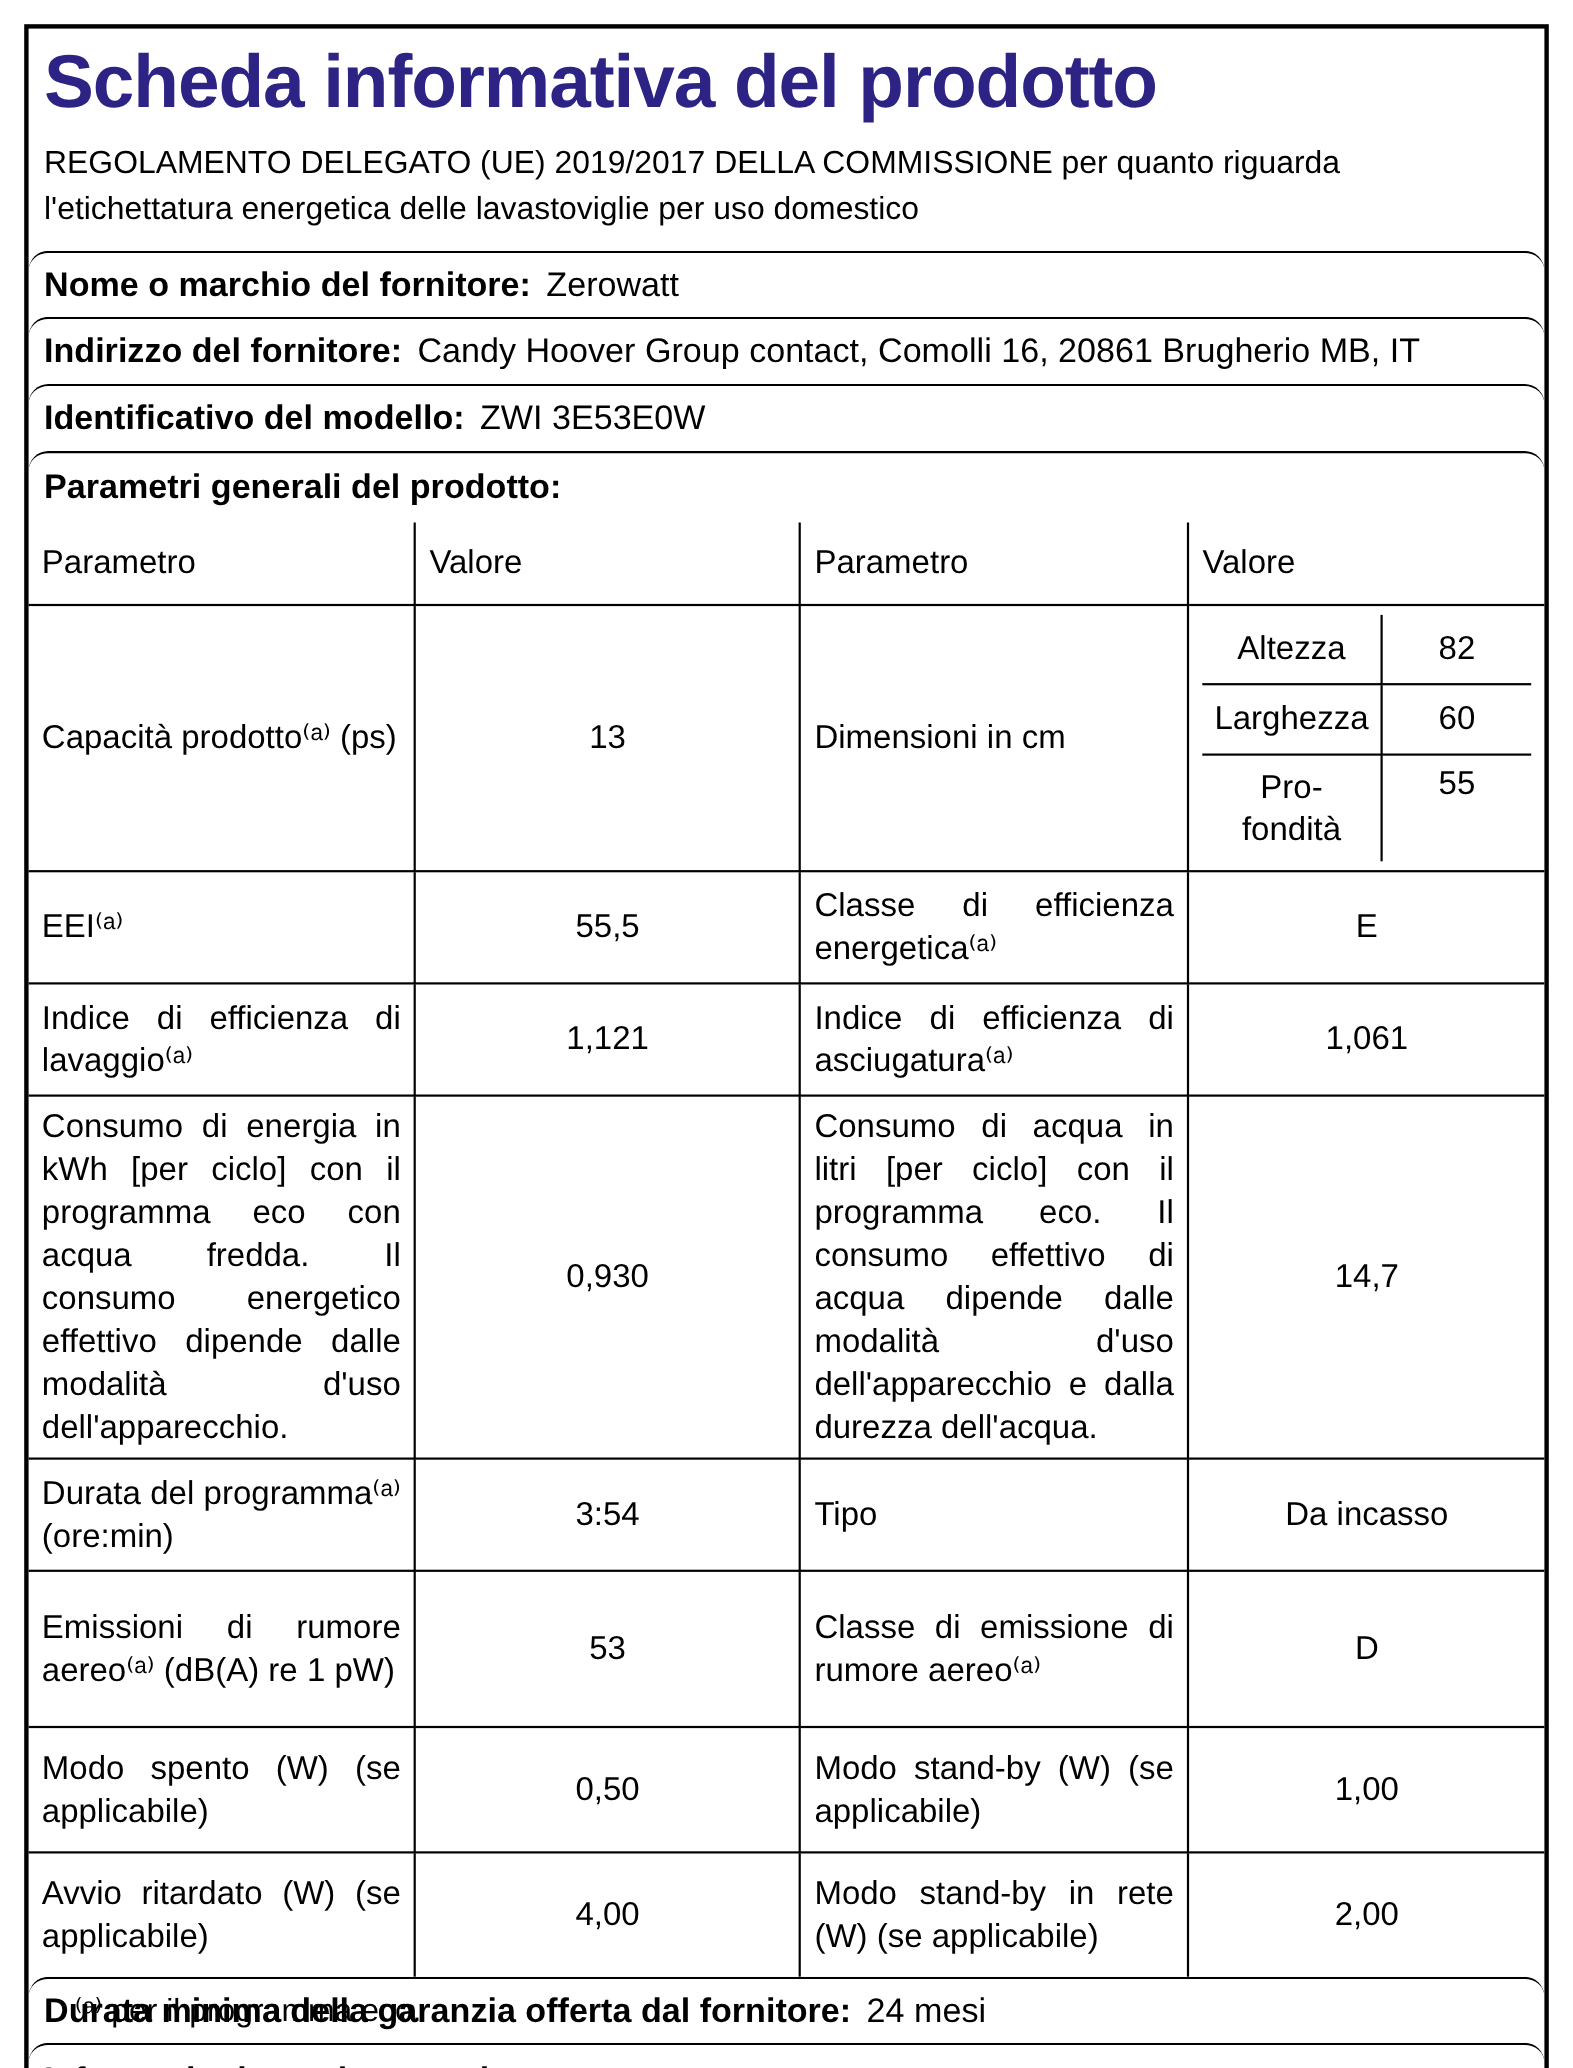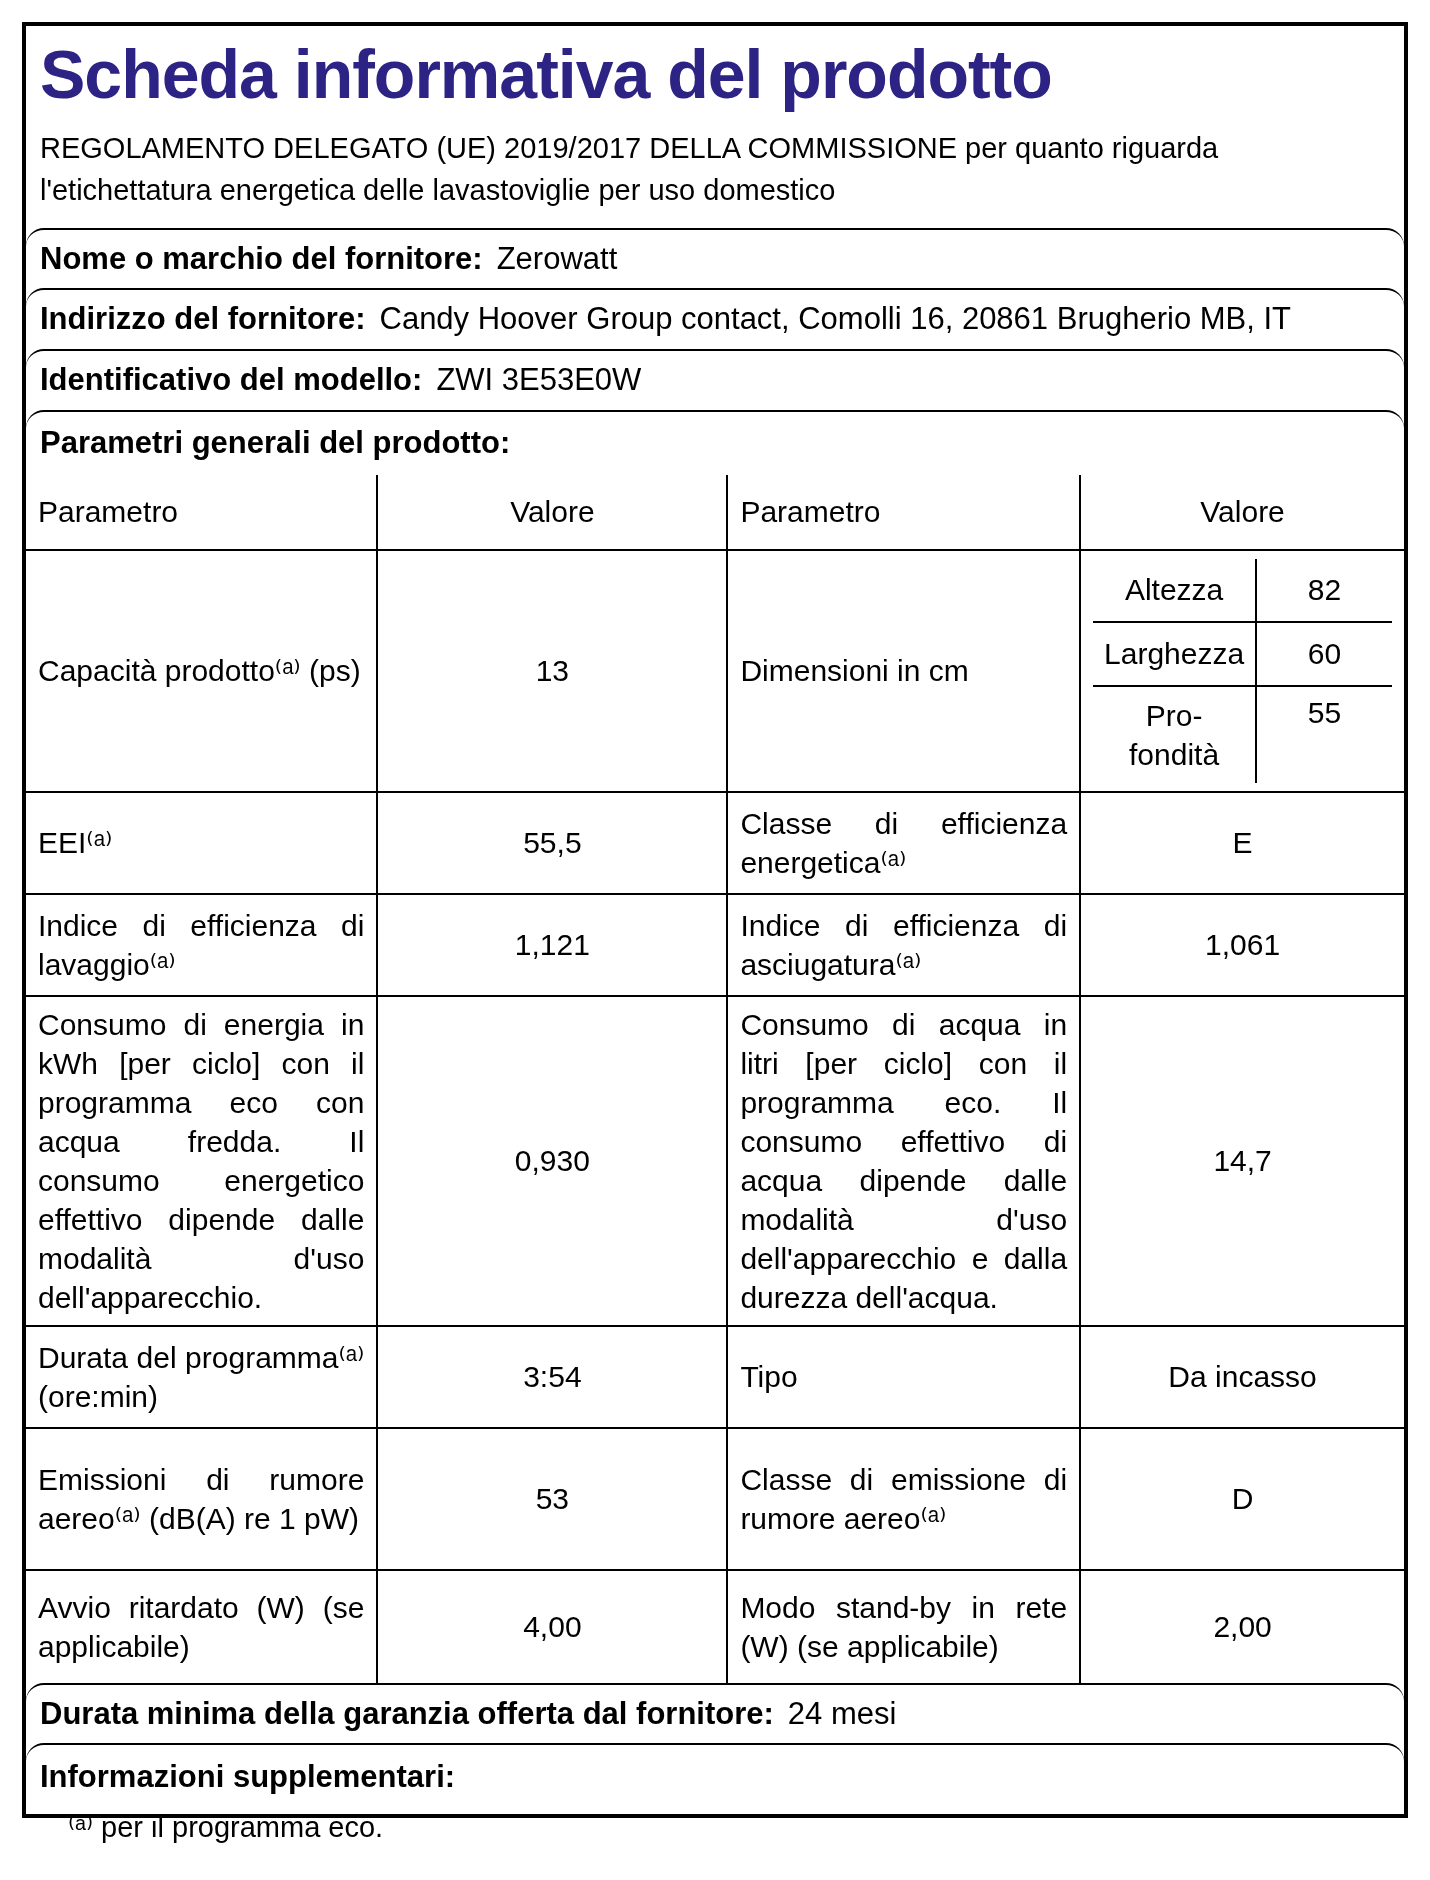--- a/index.html
+++ b/index.html
@@ -71,21 +71,21 @@
     word-wrap: break-word;
   }
   table.params tr > td:first-child { border-left: none; }
   table.params tr > td:last-child  { border-right: none; }
   table.params tr:first-child > td { border-top: none; }
   table.params tr:last-child > td  { border-bottom: none; }
 
   .p-cell { text-align: justify; }
   .v-cell { text-align: center; }
   .hdr-left { text-align: left; }
-  .hdr-center { text-align: center; margin-left: 32px; }
+  .hdr-center { text-align: left; margin-left: 32px; }
 
   
   td.dims-cell { padding: 0; vertical-align: top; }
   table.dims {
     width: 100%;
     height: 100%;
     border-collapse: collapse;
     table-layout: fixed;
     font-size: 30px;
   }
@@ -210,20 +210,26 @@
         <td class="v-cell">Da incasso</td>
       </tr>
 
       <tr>
         <td class="p-cell" style="height:124px">Emissioni di rumore aereo⁽ᵃ⁾ (dB(A) re 1 pW)</td>
         <td class="v-cell">53</td>
         <td class="p-cell">Classe di emissione di rumore aereo⁽ᵃ⁾</td>
         <td class="v-cell">D</td>
       </tr>
 
+      <tr>
+        <td class="p-cell" style="height:96px">Modo spento (W) (se applicabile)</td>
+        <td class="v-cell">0,50</td>
+        <td class="p-cell">Modo stand-by (W) (se applicabile)</td>
+        <td class="v-cell">1,00</td>
+      </tr>
 
       <tr>
         <td class="p-cell" style="height:96px">Avvio ritardato (W) (se applicabile)</td>
         <td class="v-cell">4,00</td>
         <td class="p-cell">Modo stand-by in rete (W) (se applicabile)</td>
         <td class="v-cell">2,00</td>
       </tr>
     </tbody>
       </table>
 

